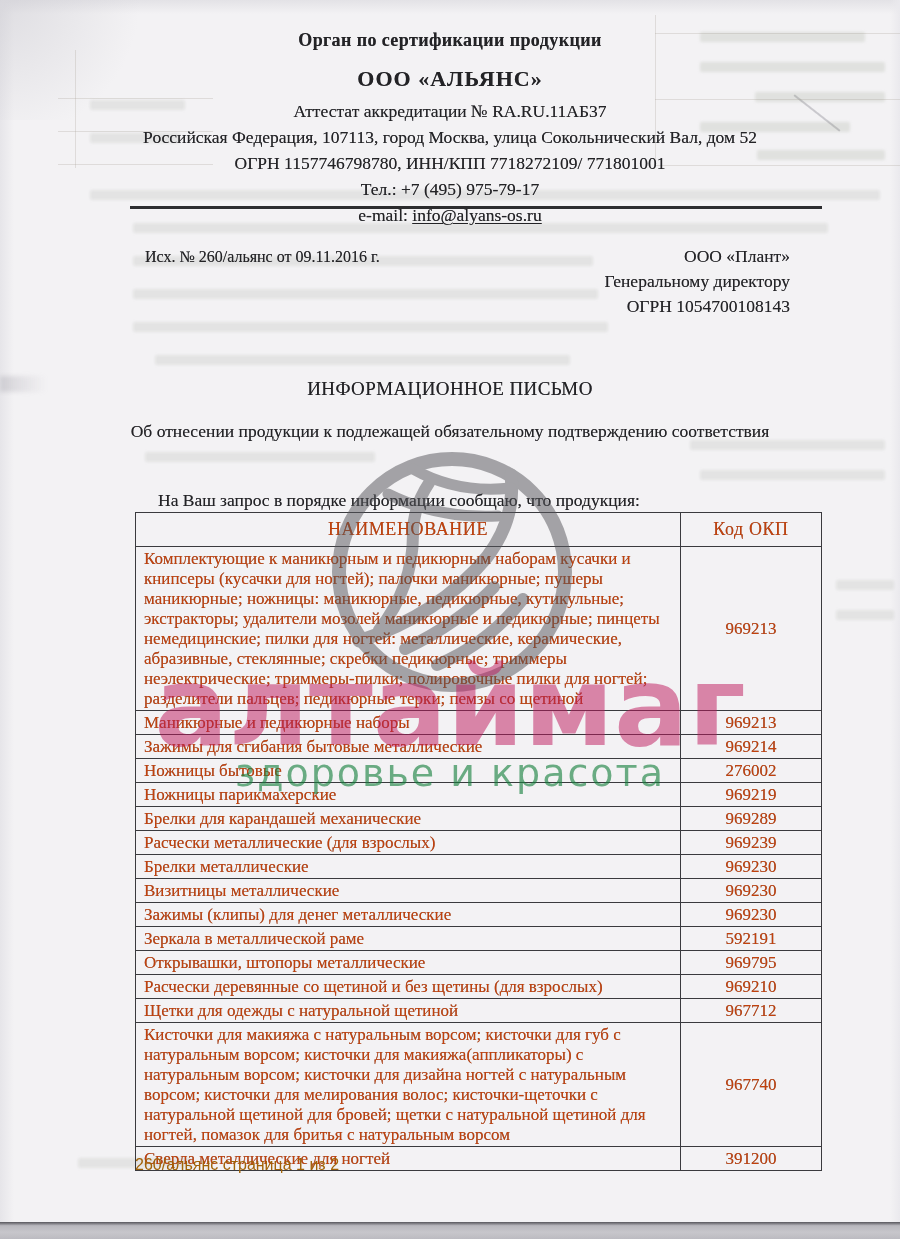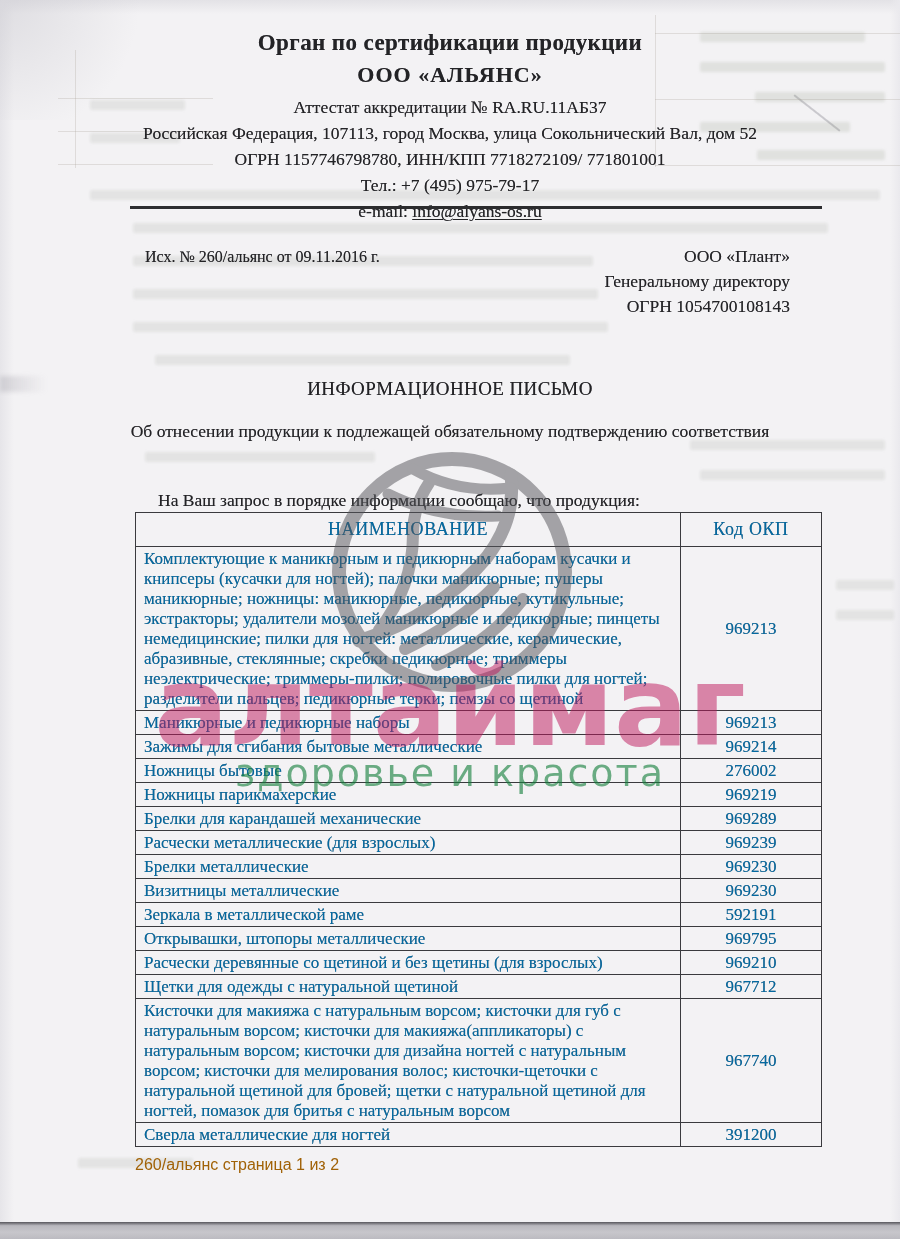--- a/index.html
+++ b/index.html
@@ -19,38 +19,38 @@
   .scan-strip{position:absolute;left:0;top:1222px;width:100%;height:17px;z-index:9;
     background:linear-gradient(#57565c,#b9b8be 22%,#c7c6cb 60%,#bcbbc1);}
   
   .bt{position:absolute;height:10px;background:rgba(122,128,116,.13);filter:blur(1.6px);border-radius:2px;z-index:1;}
   .bt.green{background:rgba(128,140,120,.17);}
   .gl{position:absolute;background:rgba(170,162,152,.28);z-index:1;}
   
   .doc{position:absolute;left:0;top:0;width:100%;z-index:2;}
   .letterhead{position:absolute;left:0;top:30px;width:100%;text-align:center;
     text-shadow:0 0 .5px rgba(30,30,35,.55);}
-  .lh-org{font-size:23px;font-weight:bold;letter-spacing:.4px;}
-  .lh-co{font-size:22px;font-weight:bold;margin-top:6px;letter-spacing:1px;}
+  .lh-org{font-size:18px;font-weight:bold;letter-spacing:.4px;}
+  .lh-co{font-size:22px;font-weight:bold;margin-top:15px;letter-spacing:1px;}
   .lh-line{font-size:17.5px;margin-top:5px;}
   .lh-line.first{margin-top:9px;}
   .lh-email a,.lh-email .mail{ text-decoration:underline;text-underline-offset:2px;color:inherit;}
   .rule{position:absolute;left:130px;top:206px;width:692px;height:3px;background:#2c2c2f;}
   
   .ref-out{position:absolute;left:145px;top:248px;font-size:16px;text-shadow:0 0 .5px rgba(30,30,35,.5);}
   .addressee{position:absolute;right:110px;top:244px;text-align:right;font-size:17.5px;line-height:25px;text-shadow:0 0 .5px rgba(30,30,35,.5);}
   .addressee span{display:block;}
   
   .title{position:absolute;left:0;top:378px;width:100%;text-align:center;font-size:19px;letter-spacing:.4px;text-shadow:0 0 .6px rgba(30,30,35,.6);}
   .subject{position:absolute;left:0;top:421px;width:100%;text-align:center;font-size:17.5px;text-shadow:0 0 .4px rgba(30,30,35,.5);}
   .intro{position:absolute;left:158px;top:490px;font-size:17.5px;text-shadow:0 0 .4px rgba(30,30,35,.5);}
   
   .tbl-wrap{position:absolute;left:135px;top:512px;width:687px;}
   table.products{border-collapse:collapse;width:100%;table-layout:fixed;
-    font-size:17px;color:#0369a1;text-shadow:0 0 .4px rgba(30,30,35,.5);}
+    font-size:17px;color:#c2410c;text-shadow:0 0 .4px rgba(30,30,35,.5);}
   table.products col.c1{width:545px;}
   table.products th,table.products td{border:1.6px solid #3a3a3e;}
   table.products th{font-weight:normal;font-size:18px;height:31px;text-align:center;letter-spacing:.6px;}
   table.products td{padding:1.5px 6px 1.5px 8px;line-height:20px;vertical-align:middle;}
   table.products td.cell-code{text-align:center;padding:1.5px 2px;}
   
   .footer{position:absolute;left:135px;top:1156px;width:672px;text-align:left;
     font-family:"Liberation Sans","DejaVu Sans",sans-serif;font-size:16px;color:#a16207;padding-right:14px;}
   
   .wm{position:absolute;z-index:5;pointer-events:none;}
@@ -170,20 +170,24 @@
             </tr>
             <tr>
               <td class="cell-name">Брелки металлические</td>
               <td class="cell-code">969230</td>
             </tr>
             <tr>
               <td class="cell-name">Визитницы металлические</td>
               <td class="cell-code">969230</td>
             </tr>
             <tr>
+              <td class="cell-name">Зажимы (клипы) для денег металлические</td>
+              <td class="cell-code">969230</td>
+            </tr>
+            <tr>
               <td class="cell-name">Зеркала в металлической раме</td>
               <td class="cell-code">592191</td>
             </tr>
             <tr>
               <td class="cell-name">Открывашки, штопоры металлические</td>
               <td class="cell-code">969795</td>
             </tr>
             <tr>
               <td class="cell-name">Расчески деревянные со щетиной и без щетины (для взрослых)</td>
               <td class="cell-code">969210</td>

